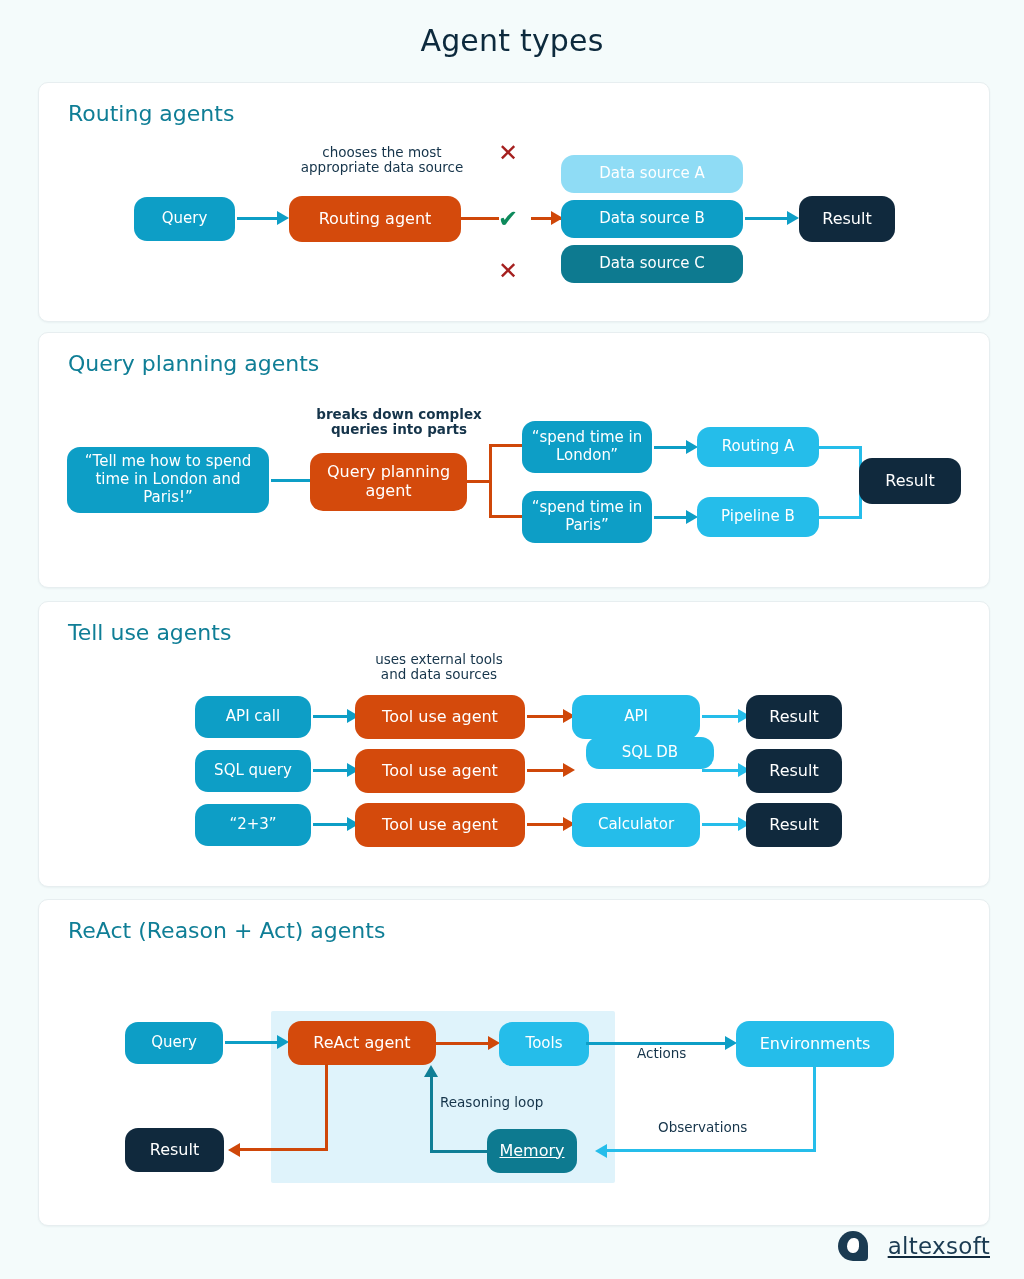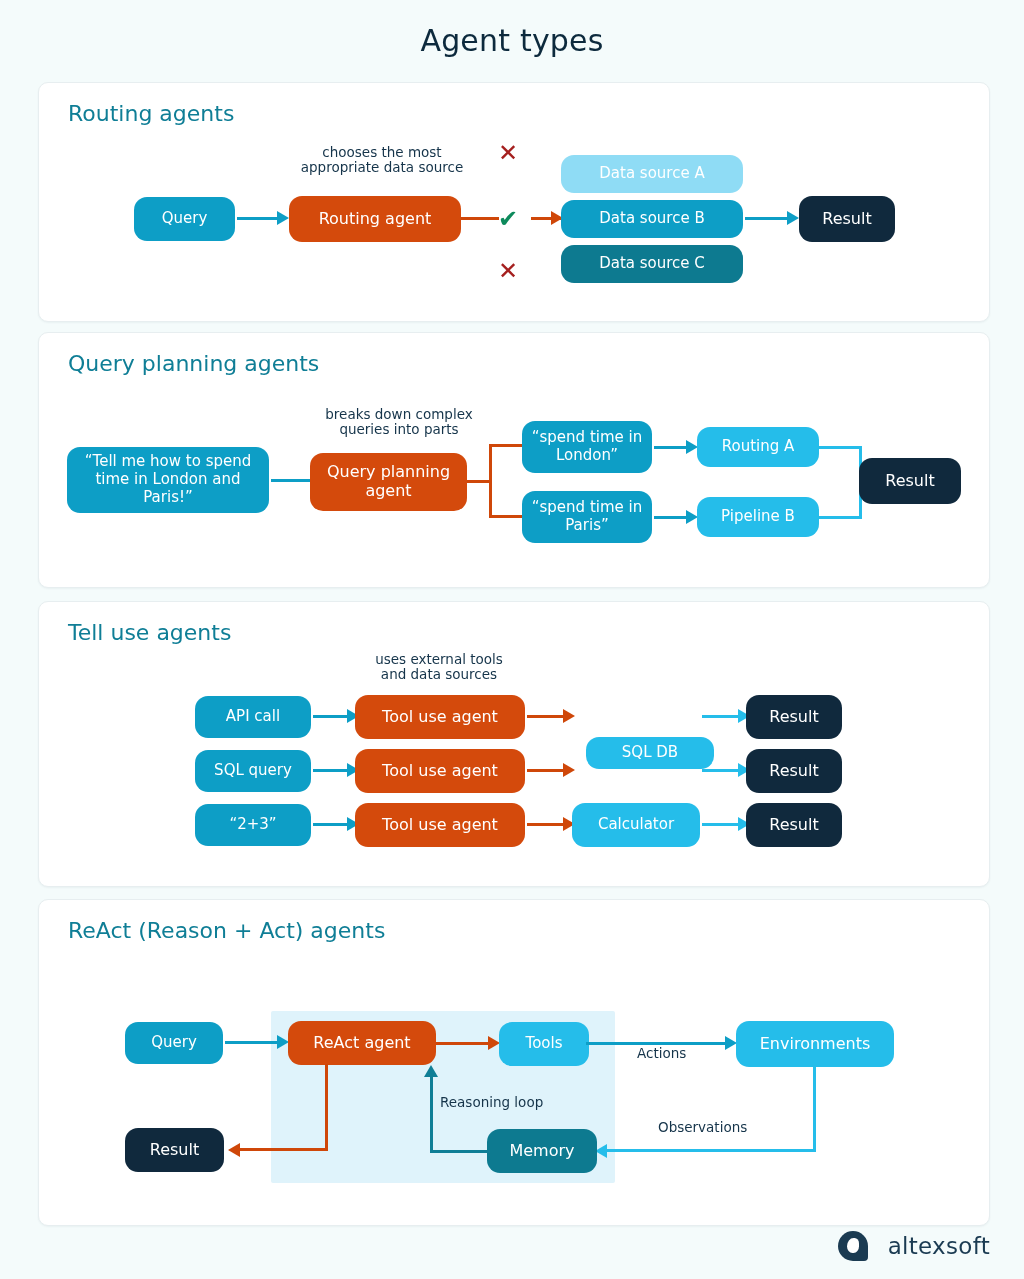--- a/index.html
+++ b/index.html
@@ -70,21 +70,21 @@
   .ah-u{border-left:7.5px solid transparent;border-right:7.5px solid transparent;border-bottom:12px solid #0f7e96;}
 
   .mark{position:absolute;font-size:24px;font-weight:700;line-height:1;}
   .mark-x{color:#a5201f;}
   .mark-v{color:#0d8a5c;}
 
   .react-band{
     position:absolute;background:#dff3fb;border-radius:2px;
   }
   .footer-logo{
-    position:absolute;right:34px;top:1231px;display:flex;align-items:center;gap:20px;
+    position:absolute;right:34px;top:1231px;display:flex;align-items:center;gap:20px;text-decoration:underline;
   }
   .logo-mark{
     width:30px;height:30px;background:#1b3b52;border-radius:50% 50% 4px 50%;
     position:relative;
   }
   .logo-mark:after{
     content:"";position:absolute;left:9px;top:7px;width:12px;height:15px;
     background:#ffffff;border-radius:60% 40% 50% 50%;
   }
   .logo-text{font-size:23px;color:#1b3b52;letter-spacing:.3px;}
@@ -121,21 +121,21 @@
 
     <div class="ln ln-h c-blue" style="left:706px;top:134px;width:44px;"></div>
     <div class="ah ah-r" style="left:748px;top:128px;"></div>
     <div class="node n-dark" style="left:760px;top:113px;width:96px;height:46px;font-size:16px;">Result</div>
   </div>
 </div>
 
 <div class="panel" id="panel-planning">
   <div class="panel-title">Query planning agents</div>
   <div class="stage">
-    <div class="cap" style="left:240px;top:74px;width:240px;">breaks down complex
+    <div class="cap" style="left:240px;top:74px;width:240px;font-weight:bold;">breaks down complex
 queries into parts</div>
 
     <div class="node n-blue quote" style="left:28px;top:114px;width:202px;height:66px;">“Tell me how to
 spend time in
 London and Paris!”</div>
     <div class="ln ln-h c-blue" style="left:232px;top:146px;width:44px;"></div>
     <div class="ah ah-r" style="left:272px;top:140px;"></div>
 
     <div class="node n-orange" style="left:271px;top:120px;width:157px;height:58px;font-size:16px;">Query planning
 agent</div>
@@ -173,20 +173,21 @@
   <div class="stage">
     <div class="cap" style="left:288px;top:50px;width:224px;">uses external tools
 and data sources</div>
 
     <div class="node n-blue" style="left:156px;top:94px;width:116px;height:42px;">API call</div>
     <div class="ln ln-h c-blue" style="left:274px;top:113px;width:38px;"></div>
     <div class="ah ah-r" style="left:308px;top:107px;"></div>
     <div class="node n-orange" style="left:316px;top:93px;width:170px;height:44px;font-size:16px;">Tool use agent</div>
     <div class="ln ln-h c-orange" style="left:488px;top:113px;width:40px;"></div>
     <div class="ah ah-r c3" style="left:524px;top:107px;"></div>
+    <div class="node n-cyan" style="left:533px;top:93px;width:128px;height:44px;">API</div>
     <div class="ln ln-h c-cyan" style="left:663px;top:113px;width:40px;"></div>
     <div class="ah ah-r c2" style="left:699px;top:107px;"></div>
     <div class="node n-dark" style="left:707px;top:93px;width:96px;height:44px;font-size:16px;">Result</div>
 
     <div class="node n-blue" style="left:156px;top:148px;width:116px;height:42px;">SQL query</div>
     <div class="ln ln-h c-blue" style="left:274px;top:167px;width:38px;"></div>
     <div class="ah ah-r" style="left:308px;top:161px;"></div>
     <div class="node n-orange" style="left:316px;top:147px;width:170px;height:44px;font-size:16px;">Tool use agent</div>
     <div class="ln ln-h c-orange" style="left:488px;top:167px;width:40px;"></div>
     <div class="ah ah-r c3" style="left:524px;top:161px;"></div>
@@ -227,21 +228,21 @@
     <div class="lbl" style="left:598px;top:114px;margin-top:31px;">Actions</div>
     <div class="ln ln-h c-blue" style="left:547px;top:142px;width:142px;"></div>
     <div class="ah ah-r" style="left:686px;top:136px;"></div>
     <div class="node n-cyan" style="left:697px;top:121px;width:158px;height:46px;font-size:16px;">Environments</div>
 
     <div class="ln ln-v c-cyan" style="left:774px;top:166px;height:86px;"></div>
     <div class="ln ln-h c-cyan" style="left:567px;top:249px;width:210px;"></div>
     <div class="ah ah-l" style="left:556px;top:244px;"></div>
     <div class="lbl" style="left:619px;top:219px;">Observations</div>
 
-    <div class="node n-darkteal" style="left:448px;top:229px;width:110px;height:44px;font-size:16px;">Memory</div>
+    <div class="node n-darkteal" style="left:448px;top:229px;width:90px;height:44px;font-size:16px;text-decoration:underline;">Memory</div>
 
     <div class="lbl" style="left:401px;top:194px;">Reasoning loop</div>
 
     <div class="ln ln-h c-teal" style="left:391px;top:250px;width:60px;"></div>
     <div class="ln ln-v c-teal" style="left:391px;top:177px;height:74px;"></div>
     <div class="ah ah-u" style="left:385px;top:165px;"></div>
 
     <div class="ln ln-v c-orange" style="left:286px;top:164px;height:86px;"></div>
     <div class="ln ln-h c-orange" style="left:200px;top:248px;width:89px;"></div>
     <div class="ah ah-l c3" style="left:189px;top:243px;"></div>

